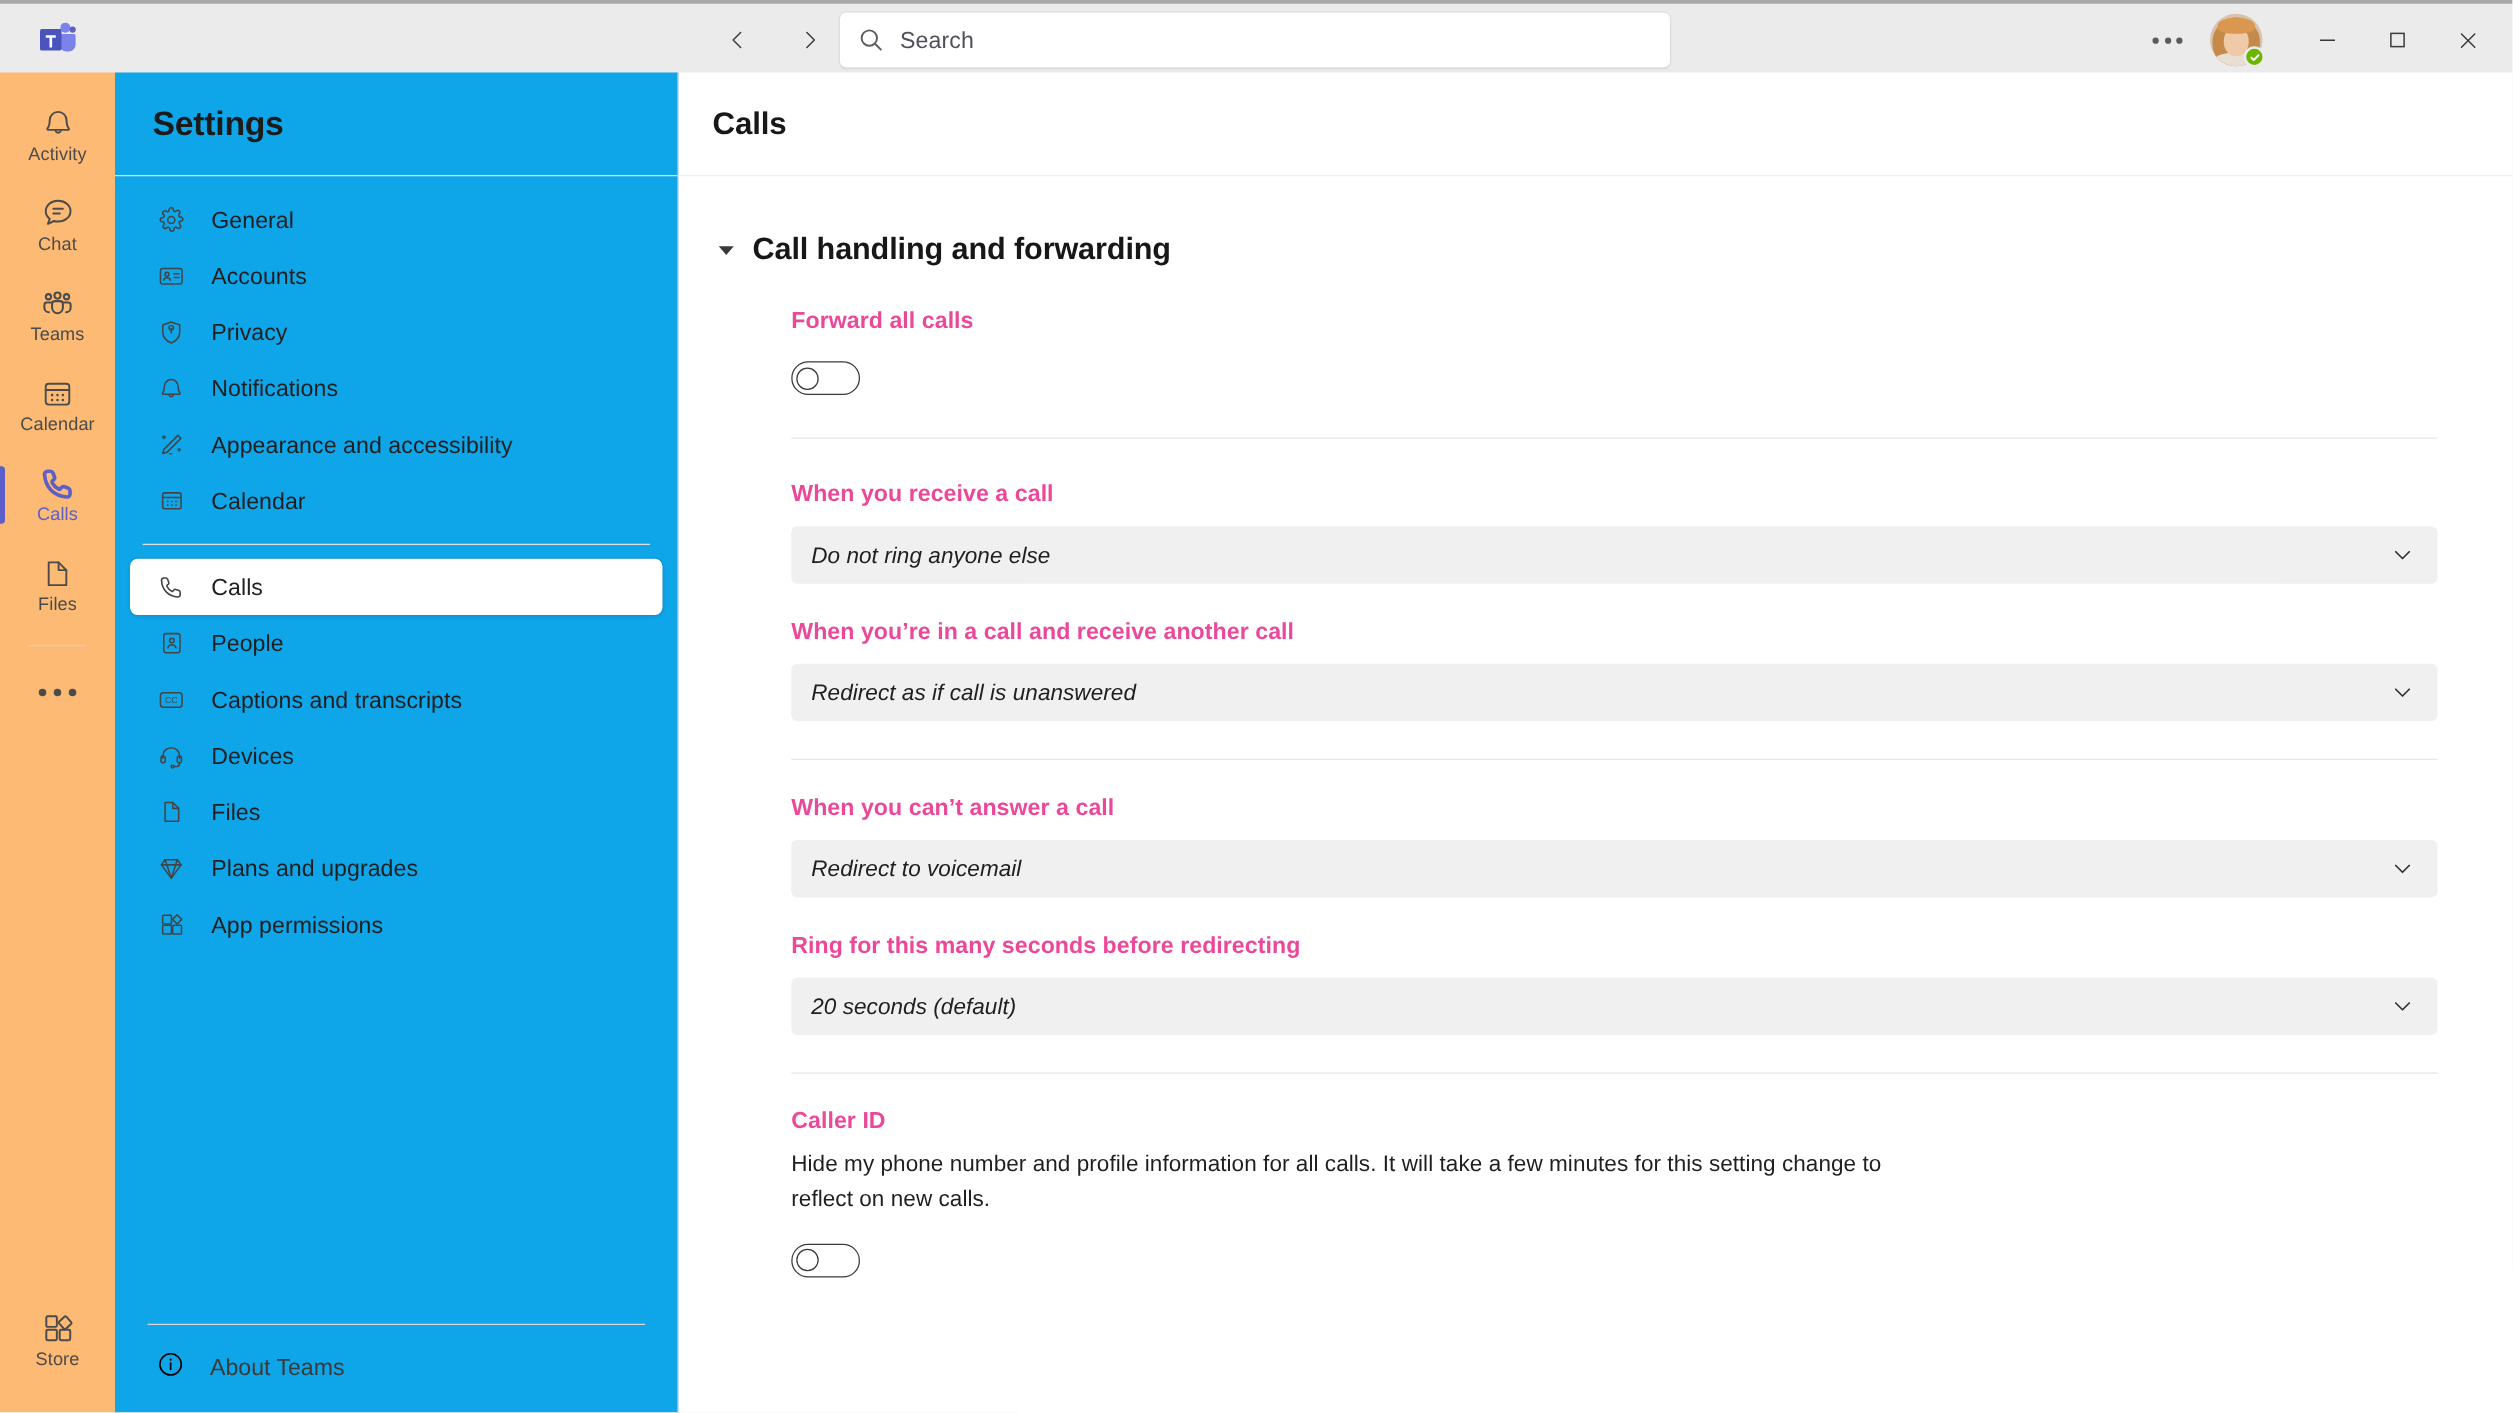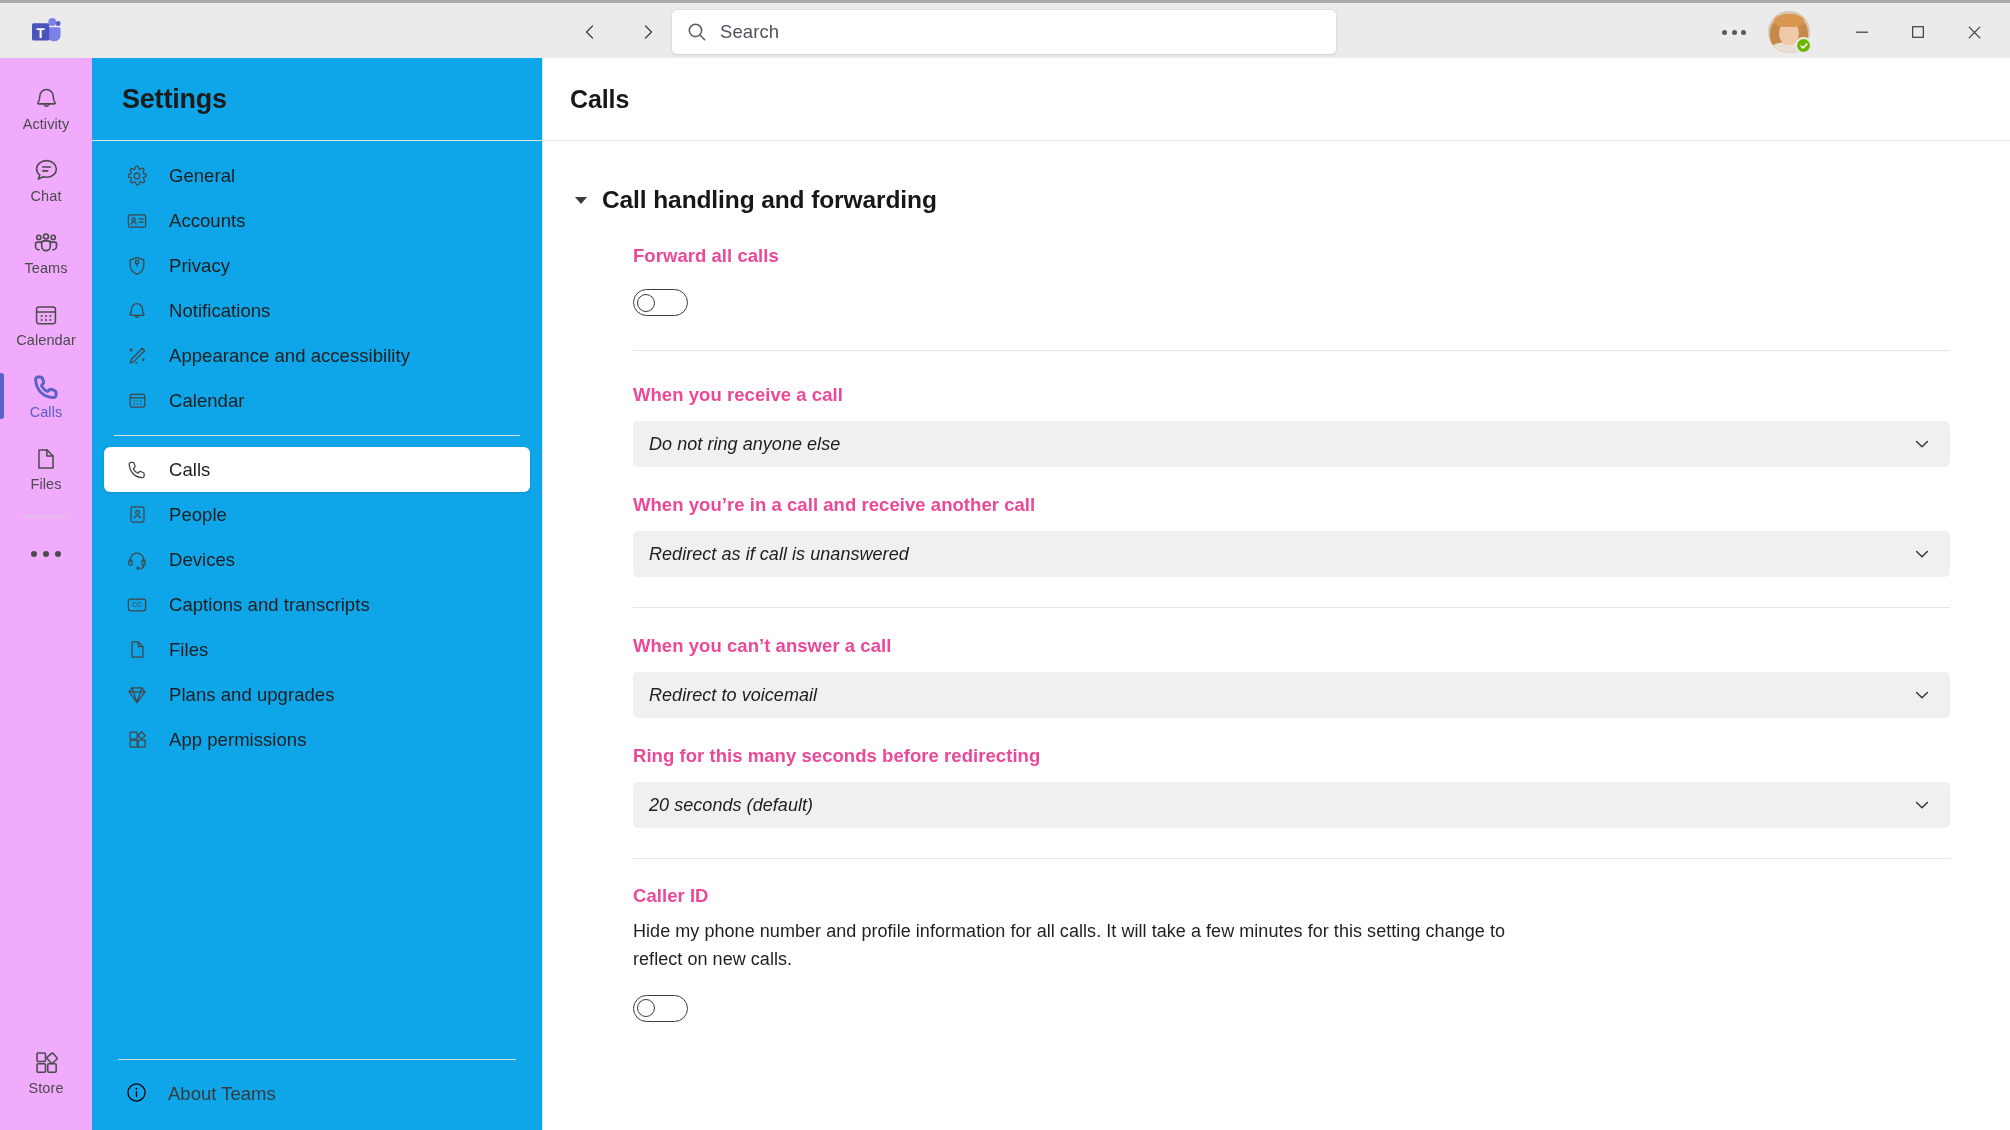--- a/index.html
+++ b/index.html
@@ -81,21 +81,21 @@
     width: 56px; height: 58px; display: flex; align-items: center; justify-content: center;
     cursor: pointer; color: #3b3b3b;
   }
 
   
   .body-row { display: flex; flex: 1; min-height: 0; }
 
   
   .rail {
     width: 92px; min-width: 92px;
-    background: #f0abfc;
+    background: #fdba74;
     display: flex; flex-direction: column; align-items: center;
     padding-top: 14px;
     position: relative;
   }
   .rail-item {
     width: 92px; height: 72px;
     display: flex; flex-direction: column; align-items: center; justify-content: center;
     gap: 3px; cursor: pointer; position: relative; color: #4b4b4b;
   }
   .rail-item .ri-ico { height: 28px; display: flex; align-items: center; justify-content: center; }
@@ -477,38 +477,38 @@
               <circle cx="12" cy="9.6" r="2.1"></circle>
               <path d="M8.3 16.2c.5-1.7 1.9-2.7 3.7-2.7s3.2 1 3.7 2.7"></path>
             </svg>
           </span>
           <span class="ni-lbl">People</span>
         </div>
 
         <div class="nav-item">
           <span class="ni-ico">
             <svg width="22" height="22" viewBox="0 0 24 24" fill="none" stroke="currentColor" stroke-width="1.35" stroke-linecap="round" stroke-linejoin="round">
+              <rect x="2.6" y="5.6" width="18.8" height="12.8" rx="2.6"></rect>
+              <text x="12" y="14.6" font-size="7.6" font-family="Liberation Sans, sans-serif" text-anchor="middle" fill="currentColor" stroke="none">CC</text>
+            </svg>
+          </span>
+          <span class="ni-lbl">Captions and transcripts</span>
+        </div>
+
+        <div class="nav-item">
+          <span class="ni-ico">
+            <svg width="22" height="22" viewBox="0 0 24 24" fill="none" stroke="currentColor" stroke-width="1.35" stroke-linecap="round" stroke-linejoin="round">
               <path d="M4.6 13.8v-1.9a7.4 7.4 0 0 1 14.8 0v1.9"></path>
               <rect x="3.1" y="11.9" width="3.6" height="5.8" rx="1.7"></rect>
               <rect x="17.3" y="11.9" width="3.6" height="5.8" rx="1.7"></rect>
               <path d="M19.1 17.7v.9a2.4 2.4 0 0 1-2.4 2.4h-2.1"></path>
               <circle cx="13.1" cy="21" r="1.2"></circle>
             </svg>
           </span>
           <span class="ni-lbl">Devices</span>
-        </div>
-
-        <div class="nav-item">
-          <span class="ni-ico">
-            <svg width="22" height="22" viewBox="0 0 24 24" fill="none" stroke="currentColor" stroke-width="1.35" stroke-linecap="round" stroke-linejoin="round">
-              <rect x="2.6" y="5.6" width="18.8" height="12.8" rx="2.6"></rect>
-              <text x="12" y="14.6" font-size="7.6" font-family="Liberation Sans, sans-serif" text-anchor="middle" fill="currentColor" stroke="none">CC</text>
-            </svg>
-          </span>
-          <span class="ni-lbl">Captions and transcripts</span>
         </div>
 
         <div class="nav-item">
           <span class="ni-ico">
             <svg width="21" height="21" viewBox="0 0 24 24" fill="none" stroke="currentColor" stroke-width="1.4" stroke-linecap="round" stroke-linejoin="round">
               <path d="M5.8 3.4h7l5.4 5.4v11.8H5.8z"></path>
               <path d="M12.8 3.4v5.4h5.4"></path>
             </svg>
           </span>
           <span class="ni-lbl">Files</span>

